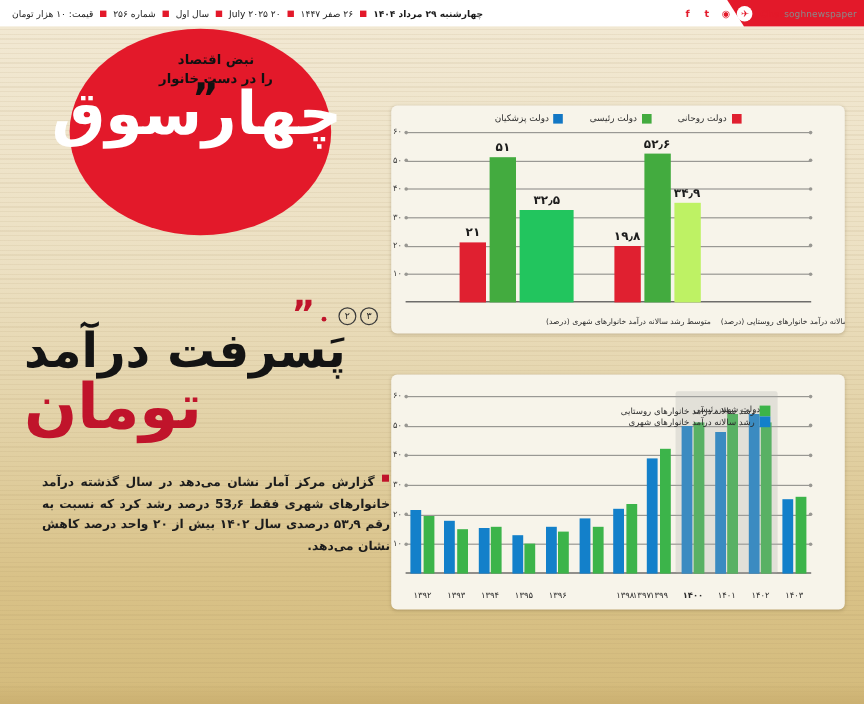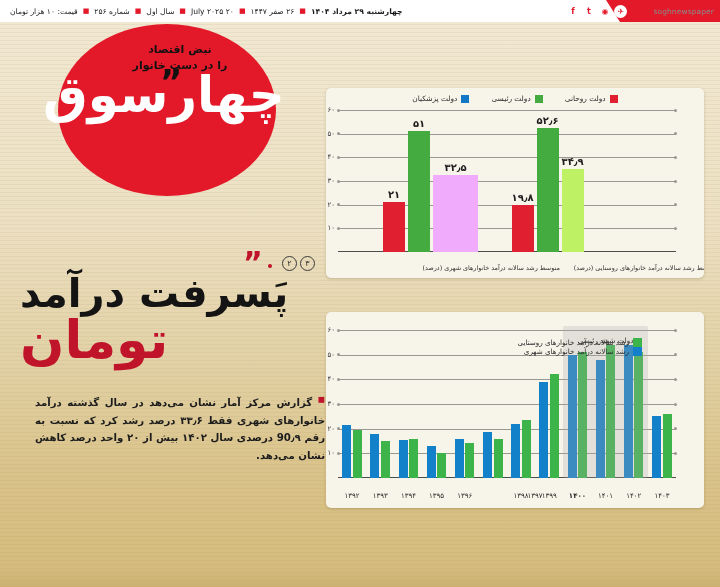--- a/index.html
+++ b/index.html
@@ -345,21 +345,21 @@
     font-weight: bold;
     color: #1d1d1d;
     white-space: nowrap;
   }
 
   .xlabel-1 {
     position: absolute;
     bottom: 6px;
     font-size: 6.4px;
     color: #2e2e2e;
-    text-align: left;
+    text-align: right;
     direction: rtl;
     white-space: nowrap;
     z-index: 4;
   }
 
   .group2 {
     position: absolute;
     bottom: 0;
     display: flex;
     align-items: flex-end;
@@ -447,21 +447,21 @@
     <span class="badge">۳</span>
   </div>
   <div class="headline-quote">”</div>
   <div class="headline-dot"></div>
 
   <div class="headline1">پَسرفت درآمد</div>
   <div class="headline2">تومان</div>
 
   <div class="lede">
     <span class="mark">◼</span>
-    <span>گزارش مرکز آمار نشان می‌دهد در سال گذشته درآمد خانوارهای شهری فقط ۳۳٫۶ درصد رشد کرد که نسبت به رقم 90٫۹ درصدی سال ۱۴۰۲ بیش از ۲۰ واحد درصد کاهش نشان می‌دهد.</span>
+    <span>گزارش مرکز آمار نشان می‌دهد در سال گذشته درآمد خانوارهای شهری فقط 53٫۶ درصد رشد کرد که نسبت به رقم ۵۳٫۹ درصدی سال ۱۴۰۲ بیش از ۲۰ واحد درصد کاهش نشان می‌دهد.</span>
   </div>
 
   <div class="panel" id="panel-1">
     <div class="panel-inner">
       <div class="legend-row" id="legend-1">
           <div class="legend-item">
             <span class="legend-swatch" style="background: rgb(224, 32, 48);"></span>
             <span>دولت روحانی</span>
           </div>
           <div class="legend-item">
@@ -486,21 +486,21 @@
           <div class="gridline" style="top: 16.6667%;"></div>
           <div class="ytick" style="top: 16.6667%;">۵۰</div>
           <div class="gridline" style="top: 0%;"></div>
           <div class="ytick" style="top: 0%;">۶۰</div>
           <div class="bar" style="width: 22px; height: 35%; background: rgb(224, 32, 48); left: calc(24% - 36px); margin-top: 20px;">
             <span class="bar-label">۲۱</span>
           </div>
           <div class="bar" style="width: 22px; height: 85%; background: rgb(67, 171, 63); left: calc(24% - 11px);">
             <span class="bar-label">۵۱</span>
           </div>
-          <div class="bar" style="width: 45px; height: 54.1667%; background: #f0abfc; left: calc(24% + 14px); padding-left: 29px;">
+          <div class="bar" style="width: 45px; height: 54.1667%; background: #22c55e; left: calc(24% + 14px); padding-left: 29px;">
             <span class="bar-label">۳۲٫۵</span>
           </div>
           <div class="bar" style="width: 22px; height: 33%; background: rgb(224, 32, 48); left: calc(62% - 36px);">
             <span class="bar-label">۱۹٫۸</span>
           </div>
           <div class="bar" style="width: 22px; height: 87.6667%; background: rgb(67, 171, 63); left: calc(62% - 11px);">
             <span class="bar-label">۵۲٫۶</span>
           </div>
           <div class="bar" style="width: 22px; height: 58.1667%; background: #bef264; left: calc(62% + 14px);">
             <span class="bar-label">۳۴٫۹</span>

